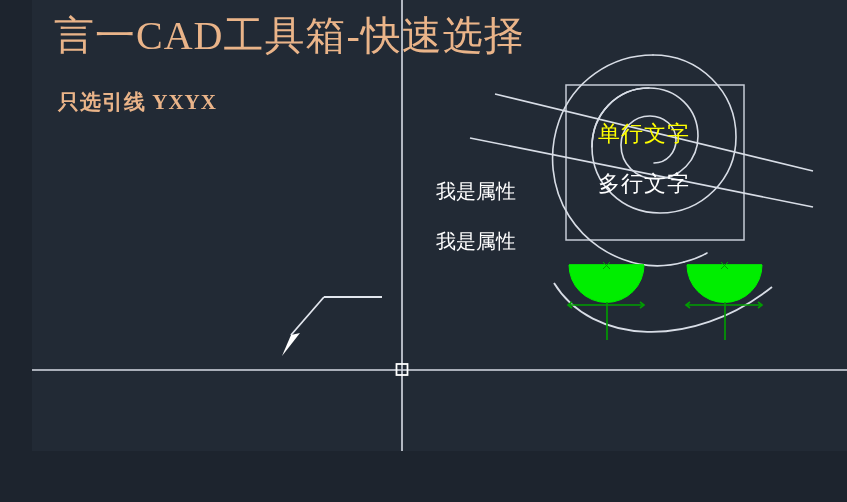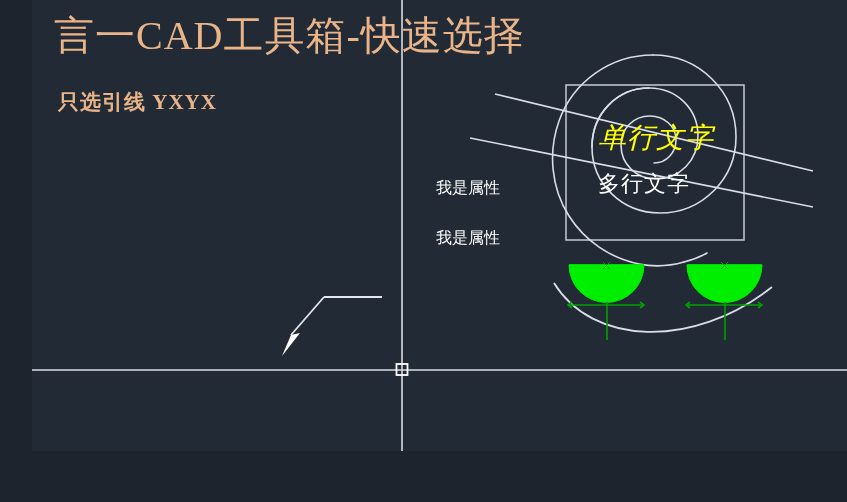--- a/index.html
+++ b/index.html
@@ -46,32 +46,31 @@
   }
   #desc-text{
     left:24px; top:143px;
     font-size:16px;
     color:#eab489;
     font-weight:bold;
     letter-spacing:1px;
   }
   .cad-label{
     color:#ffffff;
-    font-size:16px;
+    font-size:20px;
     font-family:"Liberation Serif", serif;
   }
   #attr-1{ left:404px; top:178px; }
   #attr-2{ left:404px; top:228px; }
   #leader-label{ left:355px; top:282px; font-size:28px; }
   #single-line-text{
     left:566px; top:119px;
-    font-size:28px;
+    font-size:22px;
     color:#ffff00;
     letter-spacing:1px;
-    font-style:italic;
   }
   #multi-line-text{
     left:566px; top:169px;
     font-size:22px;
     color:#ffffff;
     letter-spacing:1px;
   }
 </style>
 </head>
 <body>

